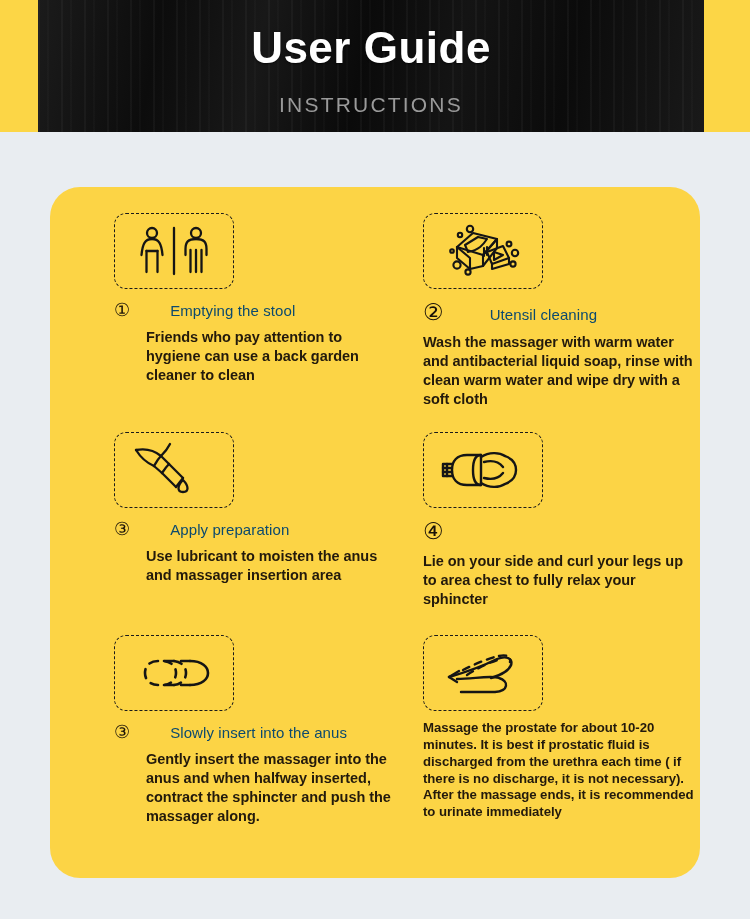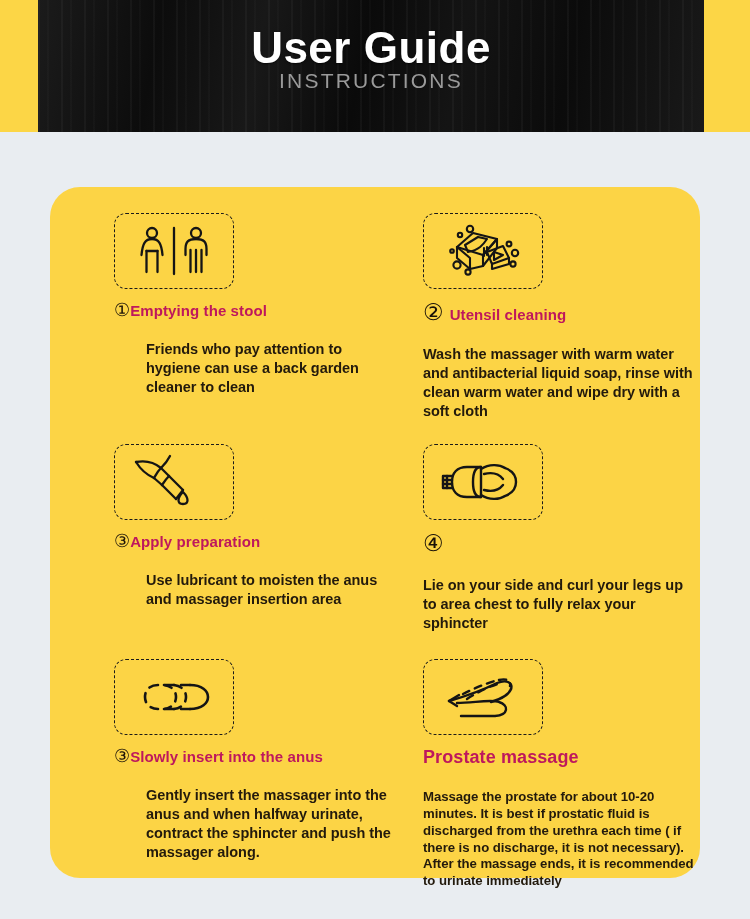--- a/index.html
+++ b/index.html
@@ -54,21 +54,21 @@
     font-weight: bold;
     letter-spacing: 0.5px;
     margin-top: 26px;
     line-height: 1;
     text-shadow: 0 1px 2px rgba(0,0,0,0.6);
   }
   .header-sub {
     color: #9a9a9a;
     font-size: 21px;
     letter-spacing: 2.2px;
-    margin-top: 0;
+    margin-top: 24px;
     line-height: 1;
   }
 
   
   .card {
     position: absolute;
     left: 50px;
     top: 187px;
     width: 650px;
     height: 691px;
@@ -114,33 +114,34 @@
     line-height: 1;
     font-weight: normal;
     color: #1a1208;
   }
   .step-num.big {
     font-size: 23px;
     margin-right: 6px;
   }
   .step-title {
     font-size: 15px;
-    font-weight: bold;
-    color: #be185d;
+    font-weight: normal;
+    color: #0c4a6e;
     letter-spacing: 0.1px;
+    margin-left: 40px;
   }
   .step-title.big {
     font-size: 18px;
   }
   .step-body {
     font-size: 14.5px;
     font-weight: bold;
     color: #231a0c;
     line-height: 1.32;
-    margin-top: 21px;
+    margin-top: 9px;
     letter-spacing: -0.05px;
   }
   .step-body.indent { margin-left: 32px; }
   .step-body.small {
     font-size: 13.2px;
     line-height: 1.28;
   }
 
   .row2 { margin-top: 22px; }
   .row3 { margin-top: 26px; }
@@ -276,38 +277,34 @@
             <path d="M30 16 C22 16 17 21 17 28 C17 35 22 40 30 40" stroke-dasharray="9 7"></path>
             <path d="M46 16 C54 17 58 22 58 28 C58 34 54 39 46 40" stroke-dasharray="8 7"></path>
             <path d="M36 16 C44 17 48 22 48 28 C48 34 44 39 36 40" stroke-dasharray="8 7"></path>
           </g>
         </svg>
       </div>
       <div class="step-head">
         <span class="step-num">③</span>
         <span class="step-title">Slowly insert into the anus</span>
       </div>
-      <div class="step-body indent">Gently insert the massager into the anus and when halfway urinate, contract the sphincter and push the massager along.</div>
+      <div class="step-body indent">Gently insert the massager into the anus and when halfway inserted, contract the sphincter and push the massager along.</div>
     </div>
 
     <div class="cell r2-right row3">
       <div class="iconbox">
         <svg width="92" height="56" viewBox="0 0 92 56">
           <g fill="none" stroke="#151515" stroke-width="2.4" stroke-linecap="round" stroke-linejoin="round">
             <path d="M12 32 C26 28 44 22 60 14 C70 10 76 14 74 20"></path>
             <path d="M12 32 L22 26 M12 32 L20 37"></path>
             <path d="M74 20 C72 26 64 30 54 33"></path>
             <path d="M30 30 C42 22 56 16 64 14" stroke-dasharray="7 6"></path>
             <path d="M26 25 C38 19 52 13 62 11" stroke-dasharray="7 6"></path>
             <path d="M62 11 C70 9 74 12 73 17" stroke-dasharray="7 6"></path>
             <path d="M20 34 C36 34 54 30 62 33 C72 36 72 46 58 47 L24 47"></path>
           </g>
         </svg>
       </div>
-      <div class="step-head">
-        <span class="step-num"></span>
-        <span class="step-title big">Prostate massage</span>
-      </div>
       <div class="step-body small">Massage the prostate for about 10-20 minutes. It is best if prostatic fluid is discharged from the urethra each time ( if there is no discharge, it is not necessary). After the massage ends, it is recommended to urinate immediately</div>
     </div>
 
   </div>
 </div>
 
 </body></html>

